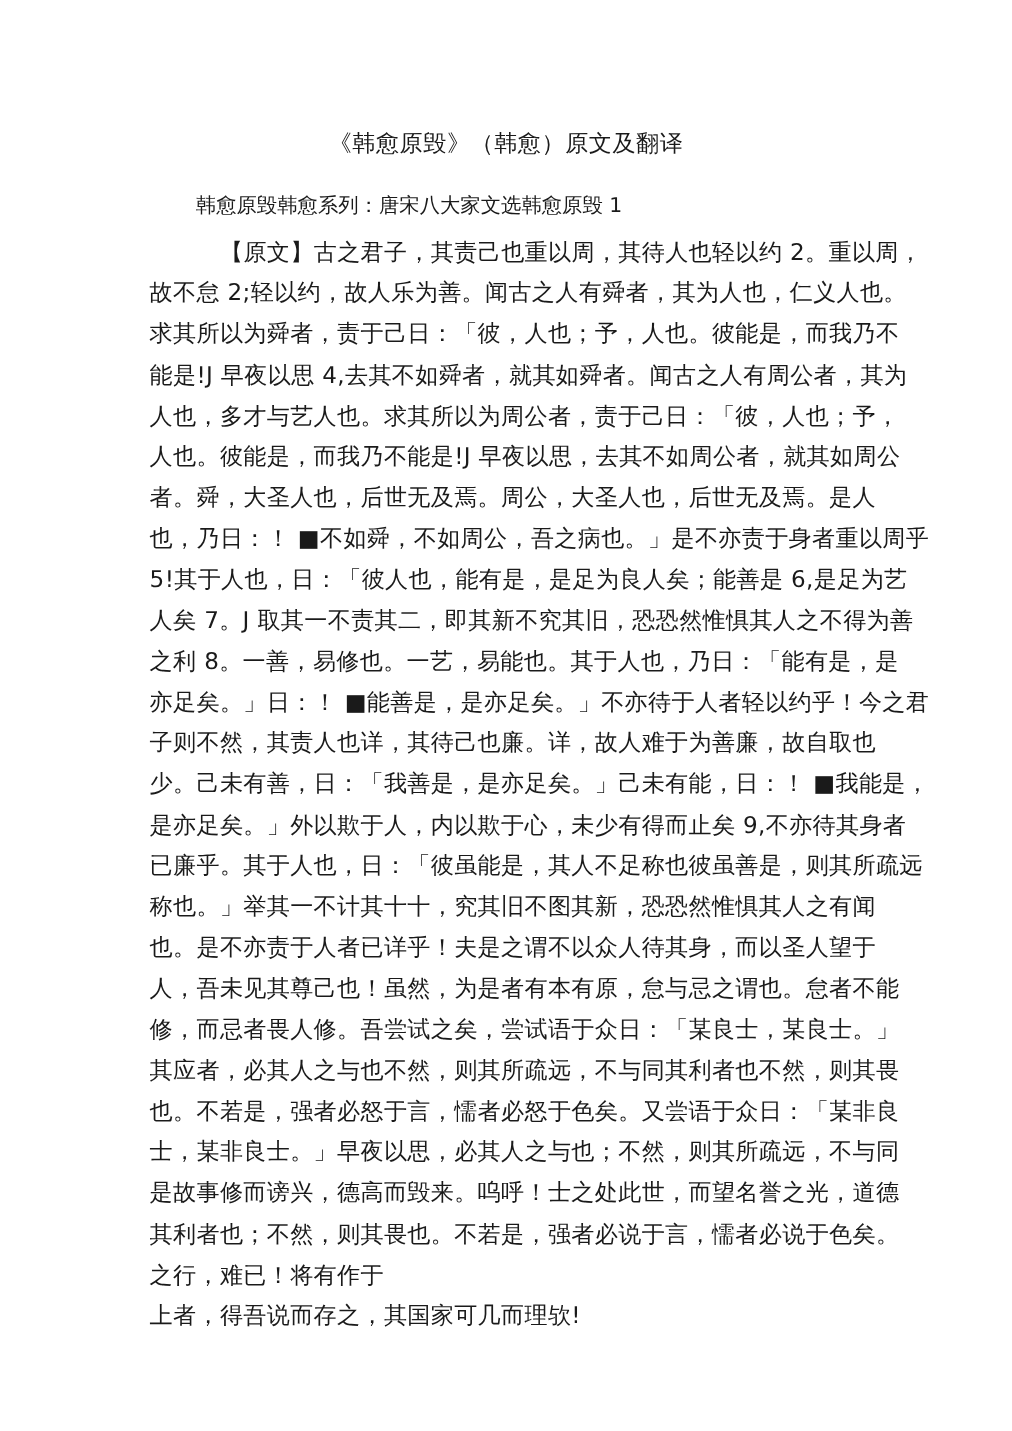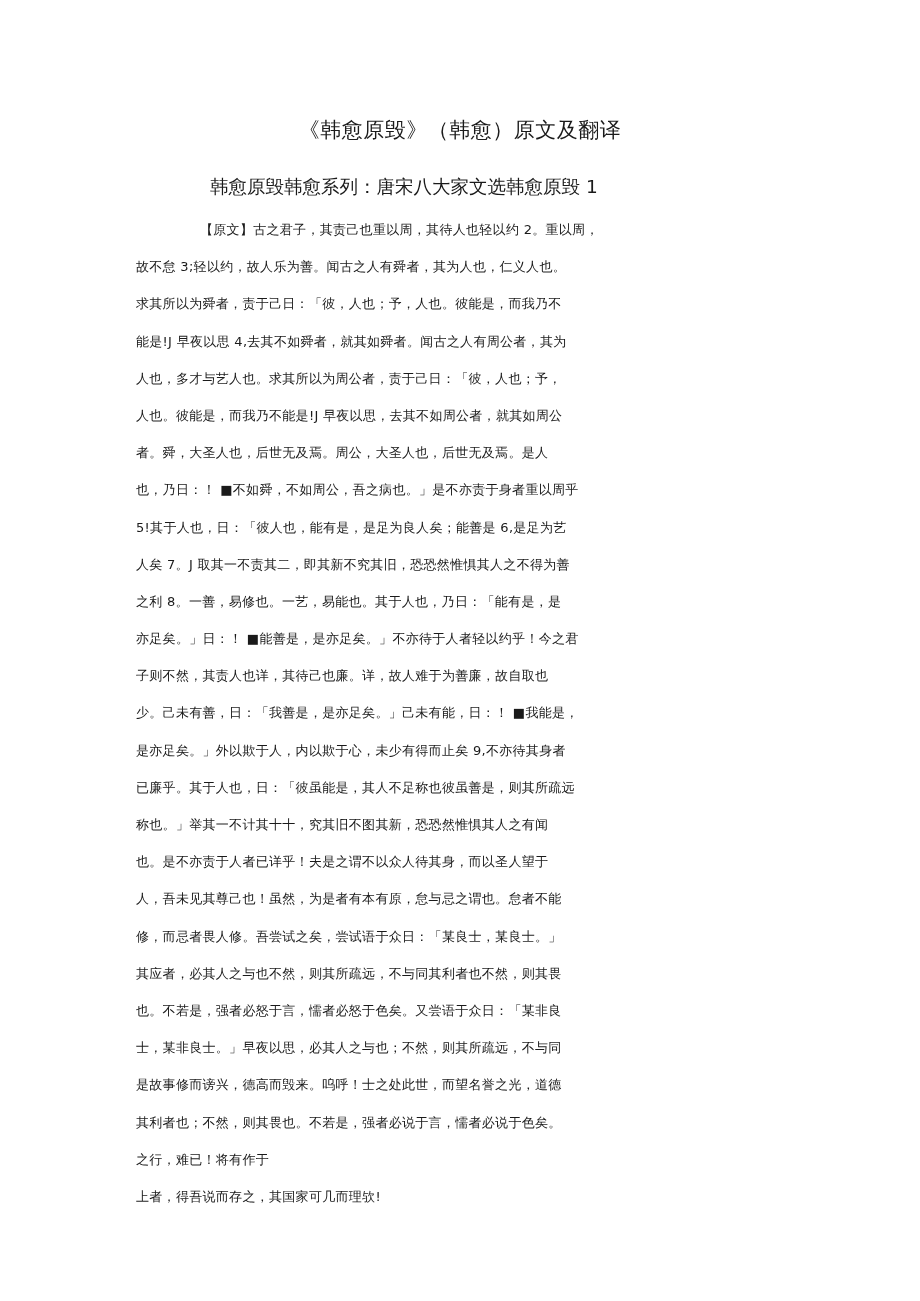--- a/index.html
+++ b/index.html
@@ -1,35 +1,35 @@
 <!DOCTYPE html>
 <html><head>
 <meta charset="utf-8">
 <style>
   html, body { margin: 0; padding: 0; background: #ffffff; }
   body { width: 920px; height: 1301px; position: relative; overflow: hidden;
          font-family: "DejaVu Sans", "Liberation Sans", sans-serif; color: #1a1a1a; }
   .page { position: absolute; left: 0; top: 0; width: 902px; height: 1301px; }
   .title { position: absolute; top: 116px; left: 0; width: 920px; text-align: center;
            font-size: 21px; letter-spacing: 0.5px; white-space: nowrap; }
-  .subtitle { position: absolute; top: 174px; left: 178px; font-size: 18.5px; white-space: nowrap; margin-left: 32px; }
+  .subtitle { position: absolute; top: 174px; left: 178px; font-size: 18.5px; white-space: nowrap; }
   .body { position: absolute; top: 211px; left: 136px; width: 650px; }
-  .line { height: 37.2px; line-height: 37.2px; font-size: 13px; white-space: nowrap;
+  .line { height: 37.2px; line-height: 37.2px; font-size: 21px; white-space: nowrap;
           letter-spacing: 0.3px; }
   .line.first { padding-left: 64px; }
 </style>
 </head>
 <body>
 
 <div class="page">
   <div class="title">《韩愈原毁》（韩愈）原文及翻译</div>
   <div class="subtitle">韩愈原毁韩愈系列：唐宋八大家文选韩愈原毁 1</div>
   <div class="body">
     <div class="line first">【原文】古之君子，其责己也重以周，其待人也轻以约 2。重以周，</div>
-    <div class="line">故不怠 3;轻以约，故人乐为善。闻古之人有舜者，其为人也，仁义人也。</div>
+    <div class="line">故不怠 2;轻以约，故人乐为善。闻古之人有舜者，其为人也，仁义人也。</div>
     <div class="line">求其所以为舜者，责于己日：「彼，人也；予，人也。彼能是，而我乃不</div>
     <div class="line">能是!J 早夜以思 4,去其不如舜者，就其如舜者。闻古之人有周公者，其为</div>
     <div class="line">人也，多才与艺人也。求其所以为周公者，责于己日：「彼，人也；予，</div>
     <div class="line">人也。彼能是，而我乃不能是!J 早夜以思，去其不如周公者，就其如周公</div>
     <div class="line">者。舜，大圣人也，后世无及焉。周公，大圣人也，后世无及焉。是人</div>
     <div class="line">也，乃日：！ ■不如舜，不如周公，吾之病也。」是不亦责于身者重以周乎</div>
     <div class="line">5!其于人也，日：「彼人也，能有是，是足为良人矣；能善是 6,是足为艺</div>
     <div class="line">人矣 7。J 取其一不责其二，即其新不究其旧，恐恐然惟惧其人之不得为善</div>
     <div class="line">之利 8。一善，易修也。一艺，易能也。其于人也，乃日：「能有是，是</div>
     <div class="line">亦足矣。」日：！ ■能善是，是亦足矣。」不亦待于人者轻以约乎！今之君</div>

